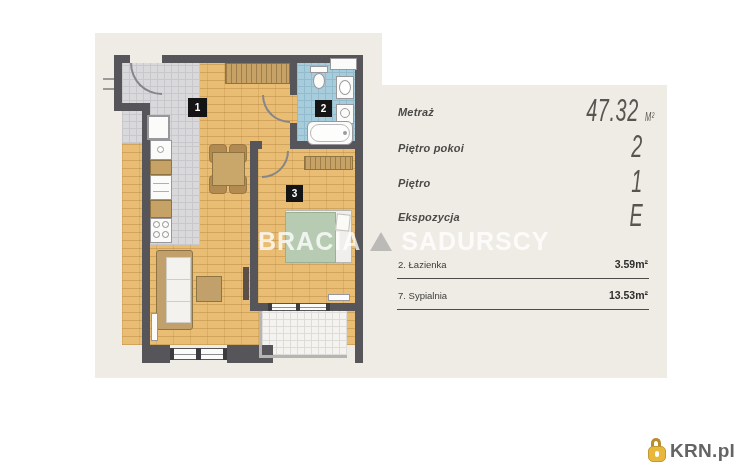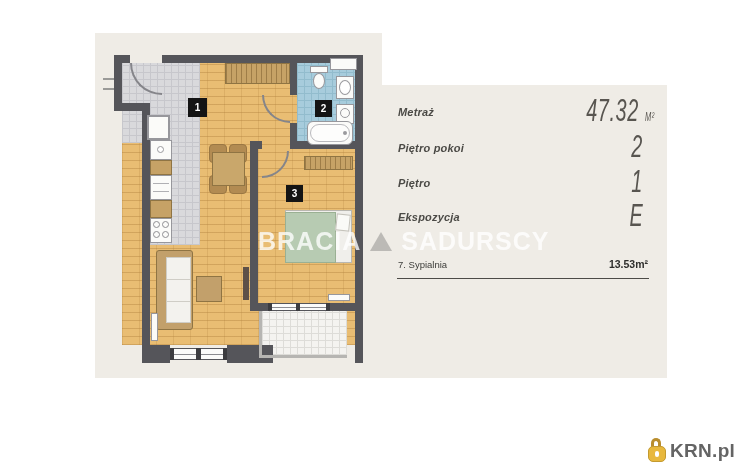--- a/index.html
+++ b/index.html
@@ -99,20 +99,24 @@
       <span class="lbl">Piętro</span>
       <span class="bigval" style="right:12px">1</span>
     </div>
     <div class="info-row" style="top:112px">
       <span class="lbl">Ekspozycja</span>
       <span class="bigval" style="right:12px">E</span>
     </div>
 
     <div class="rooms">
       <div class="room-row">
+        <span class="nm">2. Łazienka</span>
+        <span class="ar">3.59m²</span>
+      </div>
+      <div class="room-row">
         <span class="nm">7. Sypialnia</span>
         <span class="ar">13.53m²</span>
       </div>
     </div>
   </div>
 
   <div id="plan">
 
     <div class="wood" style="left:27px;top:30px;width:233px;height:282px"></div>
     <div class="tile-gray" style="left:27px;top:30px;width:78px;height:80px"></div>

